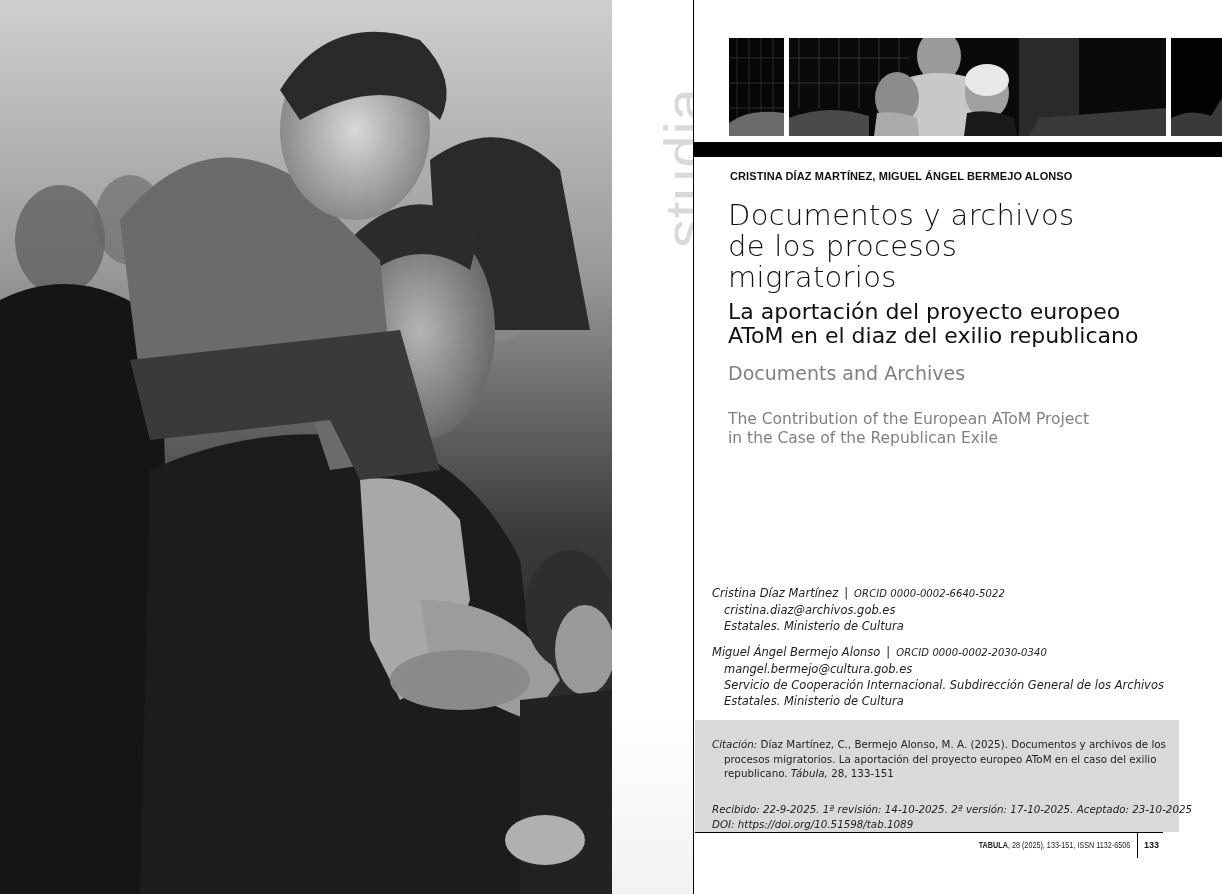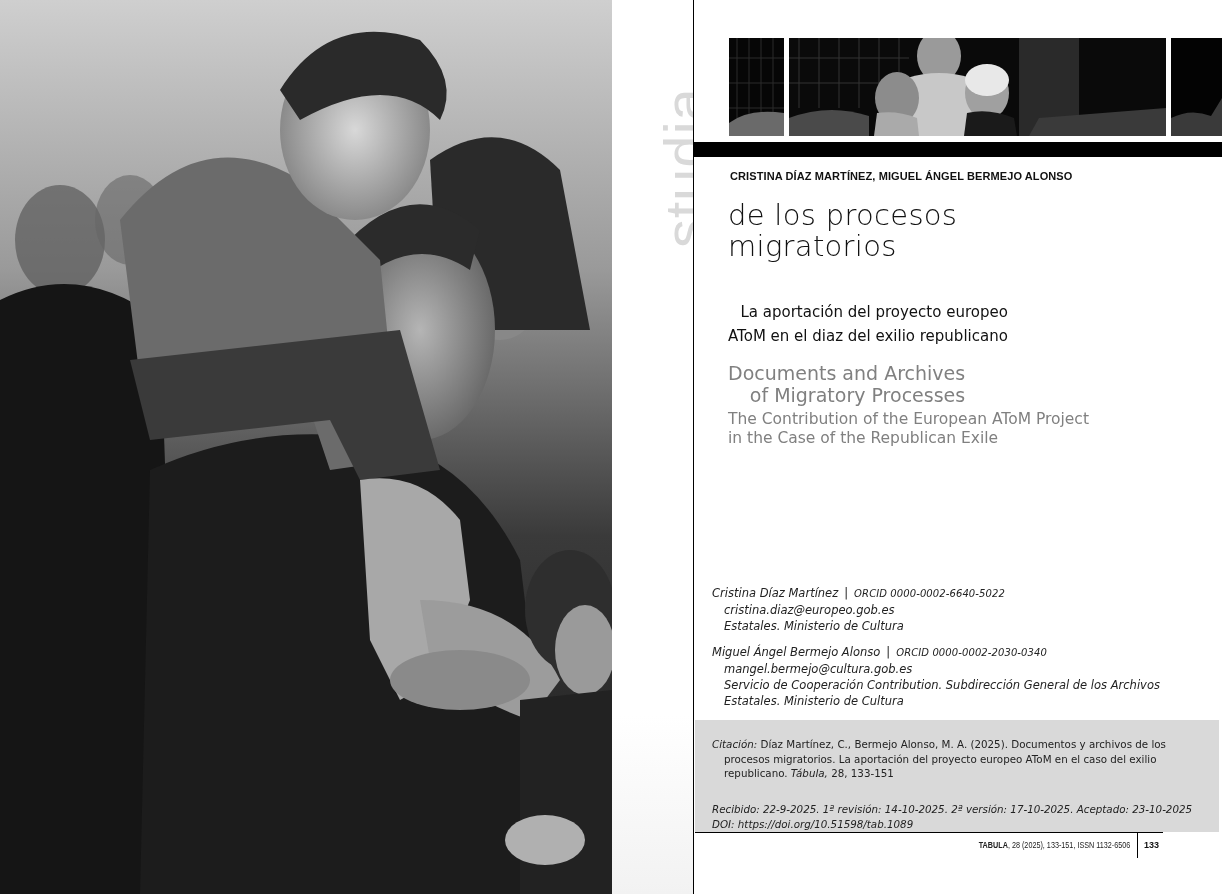--- a/index.html
+++ b/index.html
@@ -17,34 +17,34 @@
   
   .banner { position:absolute; top:38px; height:98px; background:#050505; overflow:hidden; }
   .b1 { left:729px; width:55px; }
   .b2 { left:789px; width:377px; }
   .b3 { left:1171px; width:51px; }
   .black-bar { position:absolute; left:694px; top:142px; width:528px; height:15px; background:#000; }
 
   .authors-head { position:absolute; left:730px; top:170px; font-family:"Liberation Sans", sans-serif; font-weight:bold; font-size:11px; color:#111; letter-spacing:0.1px; }
 
   .title-es { position:absolute; left:728px; top:200px; font-family:"DejaVu Sans", sans-serif; font-size:29px; line-height:31px; color:#111; letter-spacing:0.3px; font-weight:300; }
-  .subtitle-es { position:absolute; left:728px; top:300px; font-family:"DejaVu Sans", sans-serif; font-size:15px; line-height:24px; color:#111;text-align:right; }
+  .subtitle-es { position:absolute; left:728px; top:300px; font-family:"DejaVu Sans", sans-serif; font-size:22px; line-height:24px; color:#111; }
   .title-en { position:absolute; left:728px; top:362px; font-family:"DejaVu Sans", sans-serif; font-size:19px; line-height:22px; color:#808080;text-align:right; }
   .subtitle-en { position:absolute; left:728px; top:410px; font-family:"DejaVu Sans", sans-serif; font-size:15.5px; line-height:19px; color:#808080; }
   .line { display:block; white-space:nowrap; }
 
   .author-block { position:absolute; left:712px; font-family:"DejaVu Sans", sans-serif; font-style:italic; font-size:11.5px; line-height:16px; color:#222; }
   .author-block .name { font-size:11.5px; }
   .author-block .sep { margin:0 6px; }
   .author-block .orcid { font-size:10px; letter-spacing:0.1px; }
   .author-block .indent { padding-left:12px; display:block; white-space:nowrap; }
   .a1 { top:573px;margin-top:12px; }
   .a2 { top:644px; }
 
-  .citation-box { position:absolute; left:695px; top:720px; width:524px; height:112px; background:#d9d9d9; }
+  .citation-box { position:absolute; left:695px; top:720px; width:468px; height:112px; background:#d9d9d9;padding-left:16px; }
   .cite { position:absolute; left:17px; top:17px; width:445px; font-family:"DejaVu Sans", sans-serif; font-size:10.3px; line-height:14.5px; color:#222; text-indent:-12px; padding-left:12px; }
   .cite i { font-style:italic; }
   .dates { position:absolute; left:17px; top:69px; font-family:"DejaVu Sans", sans-serif; font-style:italic; font-size:10.3px; line-height:15px; color:#222; white-space:nowrap;margin-top:13px; }
 
   .footer-rule { position:absolute; left:695px; top:832px; width:468px; height:1px; background:#000; }
   .footer-vline { position:absolute; left:1137px; top:833px; width:1px; height:25px; background:#000; }
   .footer-ref { position:absolute; right:92px; top:840px; font-family:"Liberation Sans", sans-serif; font-size:8.5px; color:#222; transform:scaleX(0.85); transform-origin:right center; white-space:nowrap; }
   .footer-ref b { font-weight:bold; }
   .page-num { position:absolute; left:1144px; top:840px; font-family:"Liberation Sans", sans-serif; font-weight:bold; font-size:9px; color:#111; }
 </style>
@@ -156,49 +156,49 @@
   <svg width="51" height="98" viewBox="0 0 51 98">
     <rect width="51" height="98" fill="#030303"></rect>
     <path d="M0 80 Q20 70 40 78 L51 60 L51 98 L0 98 Z" fill="#3a3a3a"></path>
   </svg>
 </div>
 <div class="black-bar"></div>
 
 <div class="authors-head">CRISTINA DÍAZ MARTÍNEZ, MIGUEL ÁNGEL BERMEJO ALONSO</div>
 
 <div class="title-es">
+  <span class="line">Documentos y archivos</span>
   <span class="line">de los procesos</span>
   <span class="line">migratorios</span>
 </div>
 <div class="subtitle-es">
   <span class="line">La aportación del proyecto europeo</span>
   <span class="line">AToM en el diaz del exilio republicano</span>
 </div>
 <div class="title-en">
   <span class="line">Documents and Archives</span>
-  <span class="line">of Migratory Processes</span>
 </div>
 <div class="subtitle-en">
   <span class="line">The Contribution of the European AToM Project</span>
   <span class="line">in the Case of the Republican Exile</span>
 </div>
 
 <div class="author-block a1">
   <span style="white-space:nowrap;display:block;">
     <span class="name">Cristina Díaz Martínez</span><span class="sep">|</span><span class="orcid">ORCID 0000-0002-6640-5022</span>
   </span>
-  <span class="indent">cristina.diaz@europeo.gob.es</span>
+  <span class="indent">cristina.diaz@archivos.gob.es</span>
   <span class="indent">Estatales. Ministerio de Cultura</span>
 </div>
 <div class="author-block a2">
   <span style="white-space:nowrap;display:block;">
     <span class="name">Miguel Ángel Bermejo Alonso</span><span class="sep">|</span><span class="orcid">ORCID 0000-0002-2030-0340</span>
   </span>
   <span class="indent">mangel.bermejo@cultura.gob.es</span>
-  <span class="indent">Servicio de Cooperación Contribution. Subdirección General de los Archivos</span>
+  <span class="indent">Servicio de Cooperación Internacional. Subdirección General de los Archivos</span>
   <span class="indent">Estatales. Ministerio de Cultura</span>
 </div>
 
 <div class="citation-box">
   <div class="cite"><i>Citación:</i><span> Díaz Martínez, C., Bermejo Alonso, M. A. (2025). Documentos y archivos de los procesos migratorios. La aportación del proyecto europeo AToM en el caso del exilio republicano. </span><i>Tábula,</i><span> 28, 133-151</span></div>
   <div class="dates">
     <span class="line">Recibido: 22-9-2025. 1ª revisión: 14-10-2025. 2ª versión: 17-10-2025. Aceptado: 23-10-2025</span>
     <span class="line">DOI: https://doi.org/10.51598/tab.1089</span>
   </div>
 </div>

